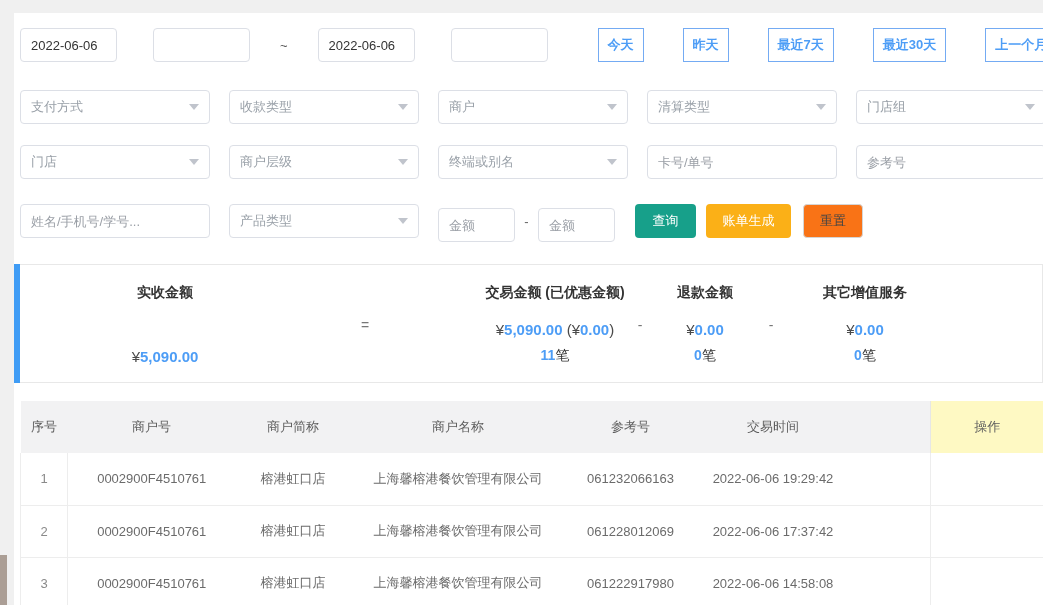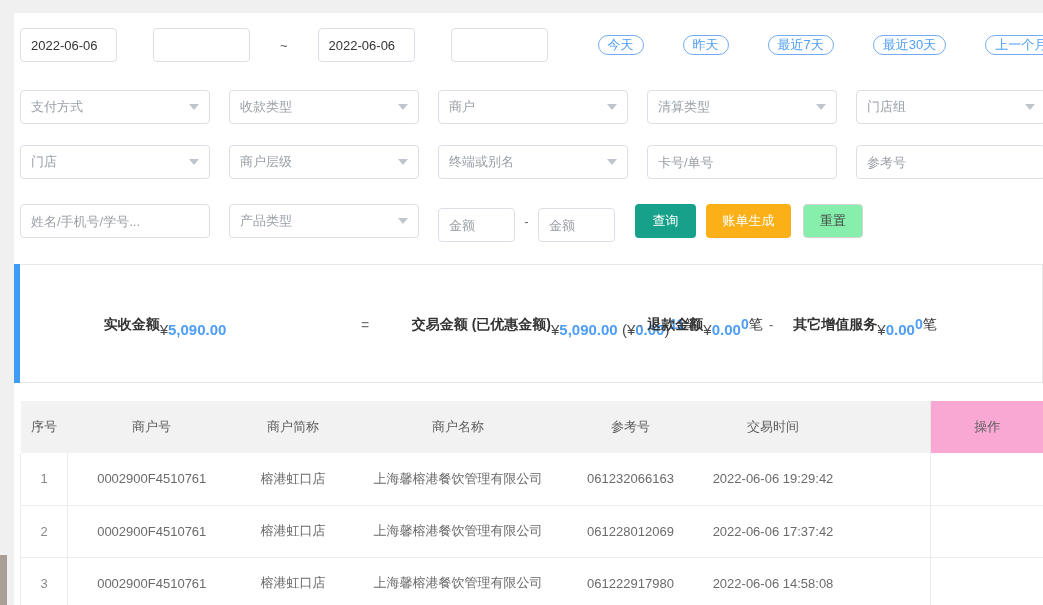--- a/index.html
+++ b/index.html
@@ -22,61 +22,61 @@
   .caret { width:0; height:0; border-left:5px solid transparent; border-right:5px solid transparent; border-top:6px solid #c0c4cc; margin-left:6px; flex:none; }
 
   
   .row { display:flex; align-items:center; }
   .row-dates { margin-bottom:28px;gap:30px; }
   .row-f { margin-bottom:21px; }
   .w-date { width:97px; }
   .gap6 { margin-left:6px; }
   .tilde { width:27px; text-align:center; color:#555; }
   .qbtn {
-    height:20px; padding:0 9px; margin-left:9px; background:#fff;
-    border:1px solid #74abf3; border-radius:14px; color:#4d9df6; font-size:13px;
-    font-family:inherit; cursor:pointer; white-space:nowrap;
+    height:34px; padding:0 9px; margin-left:9px; background:#fff;
+    border:1px solid #74abf3; border-radius:0; color:#4d9df6; font-size:13px;
+    font-family:inherit; cursor:pointer; white-space:nowrap;font-weight:bold;
   }
   .qbtn.first { margin-left:20px; }
   .field { width:190px; margin-right:19px; flex:none; }
   .w-amt { width:77px; flex:none;margin-top:8px; }
   .dash { width:23px; text-align:center; color:#666; }
   .btn { height:34px; border:none; border-radius:4px; font-family:inherit; font-size:13px; cursor:pointer; white-space:nowrap; }
   .btn-search { background:#17a08a; color:#fff; width:61px; margin-left:20px; }
   .btn-bill { background:#fbb017; color:#fff; width:85px; margin-left:10px; }
-  .btn-reset { background:#86efac; color:#444; width:60px; margin-left:12px; border:1px solid #d5d5d5; }
+  .btn-reset { background:#f97316; color:#444; width:60px; margin-left:12px; border:1px solid #d5d5d5; }
 
   
   .summary {
     position:relative; height:119px; margin-top:22px;
     border:1px solid #e8e8e8; border-left:none; margin-left:-6px;
   }
   .summary::before { content:""; position:absolute; left:0; top:-1px; bottom:-1px; width:6px; background:#3f9cf5; }
   .scol {
     position:absolute; top:4px; bottom:0; transform:translateX(-50%);
-    display:flex; flex-direction:row; justify-content:space-between;
+    display:flex; flex-direction:column; justify-content:space-between;
     align-items:center; padding:15px 0 17px; text-align:center; white-space:nowrap;
   }
   .scol .lbl { font-size:14px; font-weight:bold; color:#333; }
   .amt { font-size:15px;margin-top:10px; }
   .amt .cur { color:#4a4a4a; }
   .amt .num { color:#4d9df6; font-weight:bold; }
   .amt .par { color:#4a4a4a; }
   .cnt { font-size:14px; color:#333; }
   .cnt .num { color:#4d9df6; font-weight:bold; }
   .note { font-size:13px; color:#8a8a8a; }
   .sop { position:absolute; top:52px; transform:translateX(-50%); color:#777; font-size:14px; }
 
   
   table.results { border-collapse:collapse; table-layout:fixed; width:1023px; margin-top:18px; font-size:13px; }
   .results th {
     height:52px; background:#f2f2f3; color:#5d5d5d; font-weight:400; text-align:center;
     overflow:hidden; white-space:nowrap;
   }
-  .results th.op-col { background:#f9a8d4; border-left:1px solid #e6e6e6;text-align:center; }
+  .results th.op-col { background:#fef9c3; border-left:1px solid #e6e6e6;text-align:center; }
   .results td {
     height:52px; text-align:center; color:#6b6b6b; border-bottom:1px solid #ededed;
     overflow:hidden; white-space:nowrap;
   }
   .results td.idx { border-left:1px solid #ededed; border-right:1px solid #ededed; color:#8a8a8a; }
   .results td.op-col { border-left:1px solid #ededed; }
 </style>
 </head>
 <body>
 

